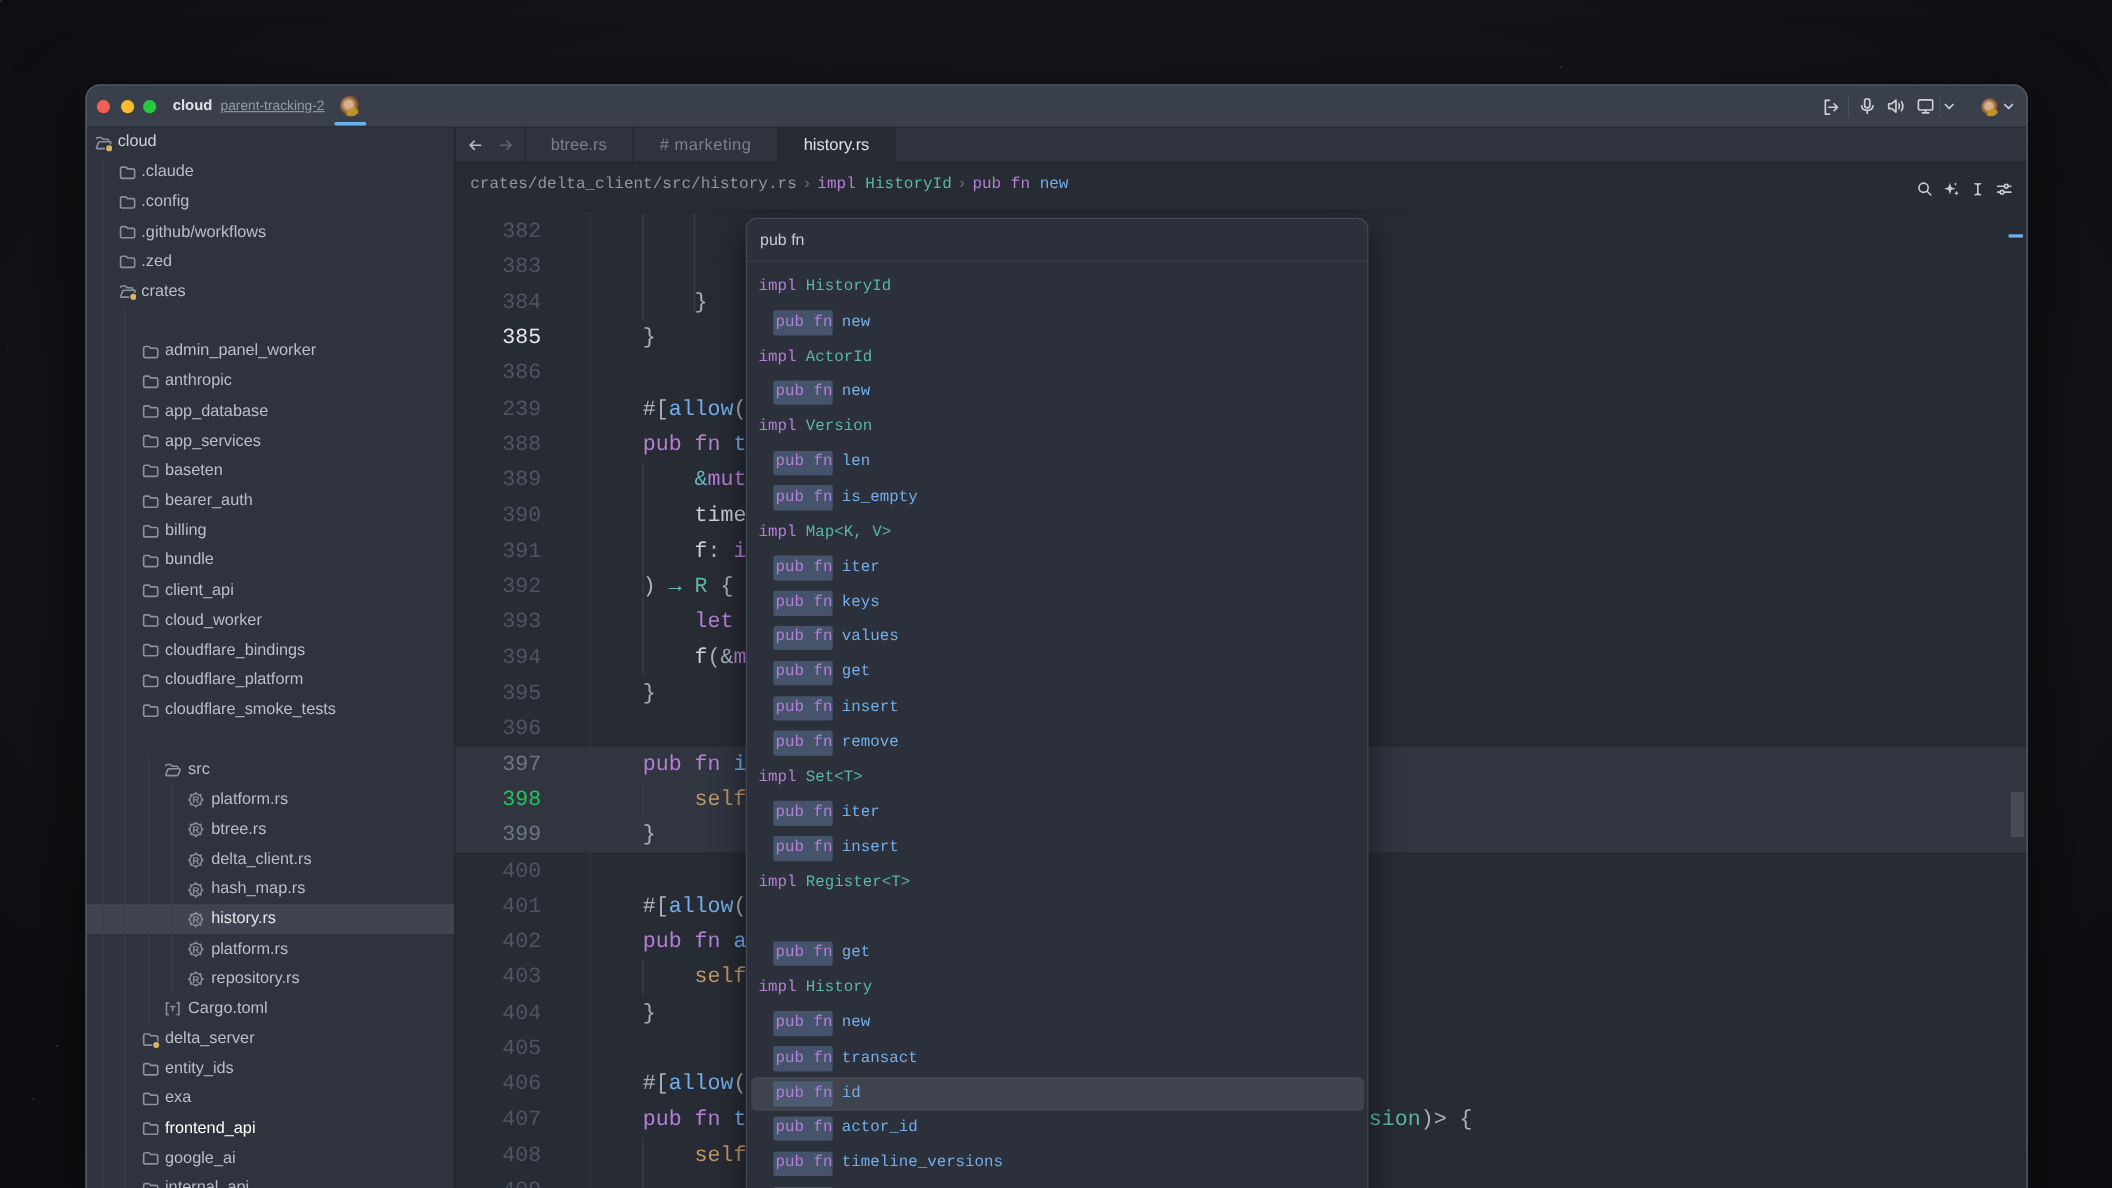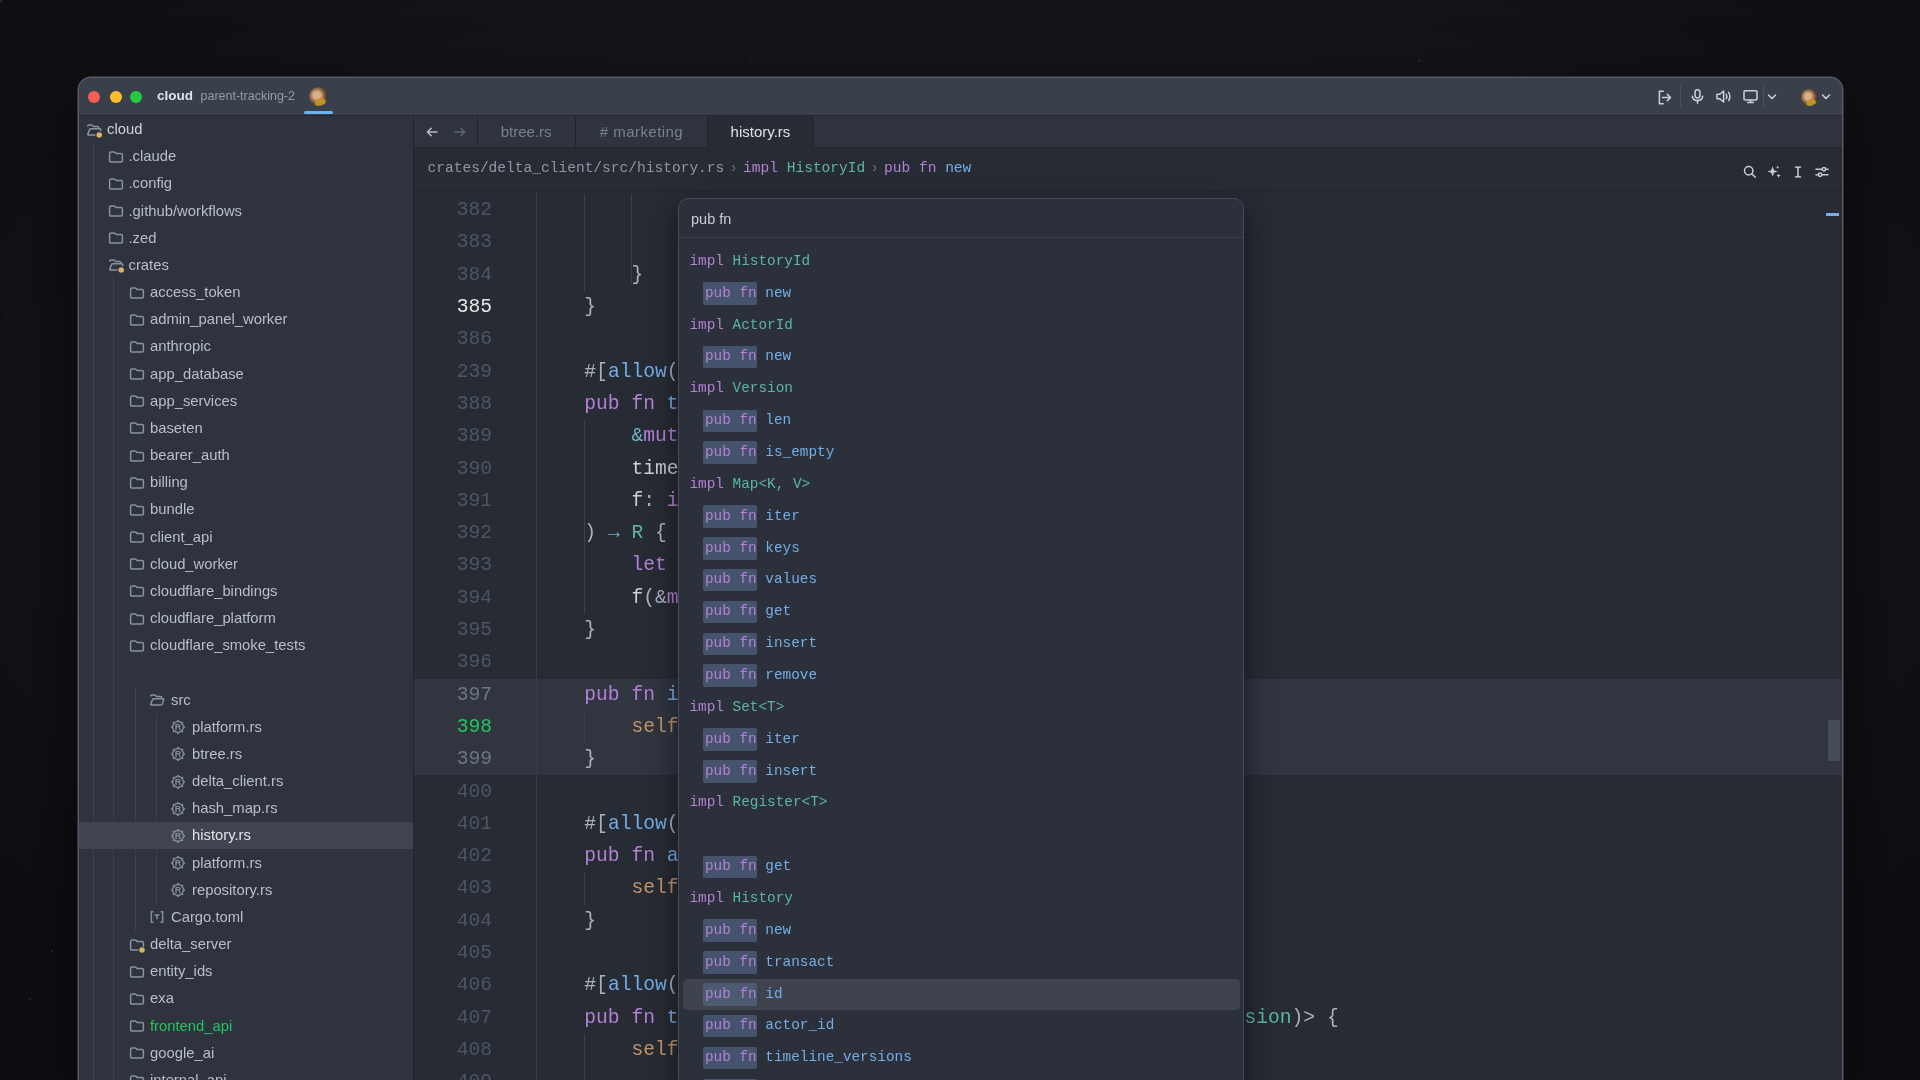--- a/index.html
+++ b/index.html
@@ -11,21 +11,21 @@
   #win {
     position:absolute; left:79px; top:78px; width:1763px; height:1002px;
     background:#2e333e;
     border-radius:12px 12px 0 0; overflow:hidden;
     box-shadow:0 0 0 1.5px #565b66, 0 24px 70px rgba(0,0,0,.6);
   }
   
   #titlebar { position:absolute; left:0; top:0; right:0; height:38px; background:#3a404b; border-bottom:1px solid #23262e; }
   .tl { position:absolute; top:13px; width:12px; height:12px; border-radius:50%; }
   #title-name { position:absolute; left:78px; top:10px; font-size:13.5px; font-weight:700; color:#dfe3e9; }
-  #title-branch { position:absolute; left:121.5px; top:10.5px; font-size:12.5px; color:#949ba8; }
+  #title-branch { position:absolute; left:121.5px; top:10.5px; font-size:12.5px; color:#949ba8;text-decoration:underline; }
   .avatar { border-radius:50%; overflow:hidden; position:absolute;
     background:
       radial-gradient(circle at 62% 88%, rgba(196,150,40,.95) 0 22%, rgba(196,150,40,0) 34%),
       radial-gradient(circle at 42% 44%, #d9b08a 0 24%, #a87c54 38%, #5f452f 58%, #2e2721 78%, #23201d 100%);
   }
   #avatar { left:230px; top:9px; width:19px; height:19px; }
   #avatar-underline { position:absolute; left:225px; top:33px; width:29px; height:3px; border-radius:2px; background:#6cb1f0; }
   .ticon { position:absolute; top:9px; }
   .tsep { position:absolute; top:8px; width:1px; height:21px; background:#4b515d; }
   
@@ -137,25 +137,20 @@
         </svg>
 <span class="txt" style="left:49.5px">.zed</span></div>
 <div class="trow" style="top:135.9px;left:0;width:334px;color:#b9bfc9">
 <svg class="ticn" style="left:28.5px;top:5.5px" width="16" height="16" viewBox="0 0 15 15">
           <path d="M1.5 4.2 Q1.5 2.8 2.9 2.8 L5.2 2.8 Q5.9 2.8 6.4 3.4 L7.1 4.3 L10.8 4.3 Q12 4.3 12 5.5 L12 6.2" fill="none" stroke="#8a92a0" stroke-width="1.4"></path>
 <path d="M1.6 11.6 L3.3 7.2 Q3.6 6.4 4.5 6.4 L13 6.4 Q14.2 6.4 13.8 7.5 L12.3 11.4 Q12 12.3 11 12.3 L2.9 12.3 Q1.5 12.3 1.6 11.6 Z" fill="none" stroke="#8a92a0" stroke-width="1.4"></path>
           <circle cx="12.4" cy="12.1" r="3.6" fill="#2e333e"></circle>
           <circle cx="12.4" cy="12.1" r="2.6" fill="#d9b45f"></circle>
         </svg>
 <span class="txt" style="left:49.5px">crates</span></div>
-<div class="trow" style="top:163.0px;left:0;width:334px;color:#b9bfc9">
-<svg class="ticn" style="left:50px;top:5.5px" width="16" height="16" viewBox="0 0 15 15">
-          <path d="M1.5 4.2 Q1.5 2.8 2.9 2.8 L5.6 2.8 Q6.3 2.8 6.8 3.4 L7.5 4.3 L12.2 4.3 Q13.5 4.3 13.5 5.6 L13.5 11 Q13.5 12.3 12.2 12.3 L2.9 12.3 Q1.5 12.3 1.5 11 Z" fill="none" stroke="#8a92a0" stroke-width="1.4"></path>
-        </svg>
-<span class="txt" style="left:71px">access_token</span></div>
 <div class="trow" style="top:190.2px;left:0;width:334px;color:#b9bfc9">
 <svg class="ticn" style="left:50px;top:5.5px" width="16" height="16" viewBox="0 0 15 15">
           <path d="M1.5 4.2 Q1.5 2.8 2.9 2.8 L5.6 2.8 Q6.3 2.8 6.8 3.4 L7.5 4.3 L12.2 4.3 Q13.5 4.3 13.5 5.6 L13.5 11 Q13.5 12.3 12.2 12.3 L2.9 12.3 Q1.5 12.3 1.5 11 Z" fill="none" stroke="#8a92a0" stroke-width="1.4"></path>
         </svg>
 <span class="txt" style="left:71px">admin_panel_worker</span></div>
 <div class="trow" style="top:217.4px;left:0;width:334px;color:#b9bfc9">
 <svg class="ticn" style="left:50px;top:5.5px" width="16" height="16" viewBox="0 0 15 15">
           <path d="M1.5 4.2 Q1.5 2.8 2.9 2.8 L5.6 2.8 Q6.3 2.8 6.8 3.4 L7.5 4.3 L12.2 4.3 Q13.5 4.3 13.5 5.6 L13.5 11 Q13.5 12.3 12.2 12.3 L2.9 12.3 Q1.5 12.3 1.5 11 Z" fill="none" stroke="#8a92a0" stroke-width="1.4"></path>
         </svg>
 <span class="txt" style="left:71px">anthropic</span></div>
@@ -335,21 +330,21 @@
 <div class="trow" style="top:842.3px;left:0;width:334px;color:#b9bfc9">
 <svg class="ticn" style="left:50px;top:5.5px" width="16" height="16" viewBox="0 0 15 15">
           <path d="M1.5 4.2 Q1.5 2.8 2.9 2.8 L5.6 2.8 Q6.3 2.8 6.8 3.4 L7.5 4.3 L12.2 4.3 Q13.5 4.3 13.5 5.6 L13.5 11 Q13.5 12.3 12.2 12.3 L2.9 12.3 Q1.5 12.3 1.5 11 Z" fill="none" stroke="#8a92a0" stroke-width="1.4"></path>
         </svg>
 <span class="txt" style="left:71px">entity_ids</span></div>
 <div class="trow" style="top:869.4px;left:0;width:334px;color:#b9bfc9">
 <svg class="ticn" style="left:50px;top:5.5px" width="16" height="16" viewBox="0 0 15 15">
           <path d="M1.5 4.2 Q1.5 2.8 2.9 2.8 L5.6 2.8 Q6.3 2.8 6.8 3.4 L7.5 4.3 L12.2 4.3 Q13.5 4.3 13.5 5.6 L13.5 11 Q13.5 12.3 12.2 12.3 L2.9 12.3 Q1.5 12.3 1.5 11 Z" fill="none" stroke="#8a92a0" stroke-width="1.4"></path>
         </svg>
 <span class="txt" style="left:71px">exa</span></div>
-<div class="trow" style="top:896.6px;left:0;width:334px;color:#22c55e">
+<div class="trow" style="top:896.6px;left:0;width:334px;color:#ffffff">
 <svg class="ticn" style="left:50px;top:5.5px" width="16" height="16" viewBox="0 0 15 15">
           <path d="M1.5 4.2 Q1.5 2.8 2.9 2.8 L5.6 2.8 Q6.3 2.8 6.8 3.4 L7.5 4.3 L12.2 4.3 Q13.5 4.3 13.5 5.6 L13.5 11 Q13.5 12.3 12.2 12.3 L2.9 12.3 Q1.5 12.3 1.5 11 Z" fill="none" stroke="#8a92a0" stroke-width="1.4"></path>
         </svg>
 <span class="txt" style="left:71px">frontend_api</span></div>
 <div class="trow" style="top:923.8px;left:0;width:334px;color:#b9bfc9">
 <svg class="ticn" style="left:50px;top:5.5px" width="16" height="16" viewBox="0 0 15 15">
           <path d="M1.5 4.2 Q1.5 2.8 2.9 2.8 L5.6 2.8 Q6.3 2.8 6.8 3.4 L7.5 4.3 L12.2 4.3 Q13.5 4.3 13.5 5.6 L13.5 11 Q13.5 12.3 12.2 12.3 L2.9 12.3 Q1.5 12.3 1.5 11 Z" fill="none" stroke="#8a92a0" stroke-width="1.4"></path>
         </svg>
 <span class="txt" style="left:71px">google_ai</span></div>
 <div class="trow" style="top:951.0px;left:0;width:334px;color:#b9bfc9">

